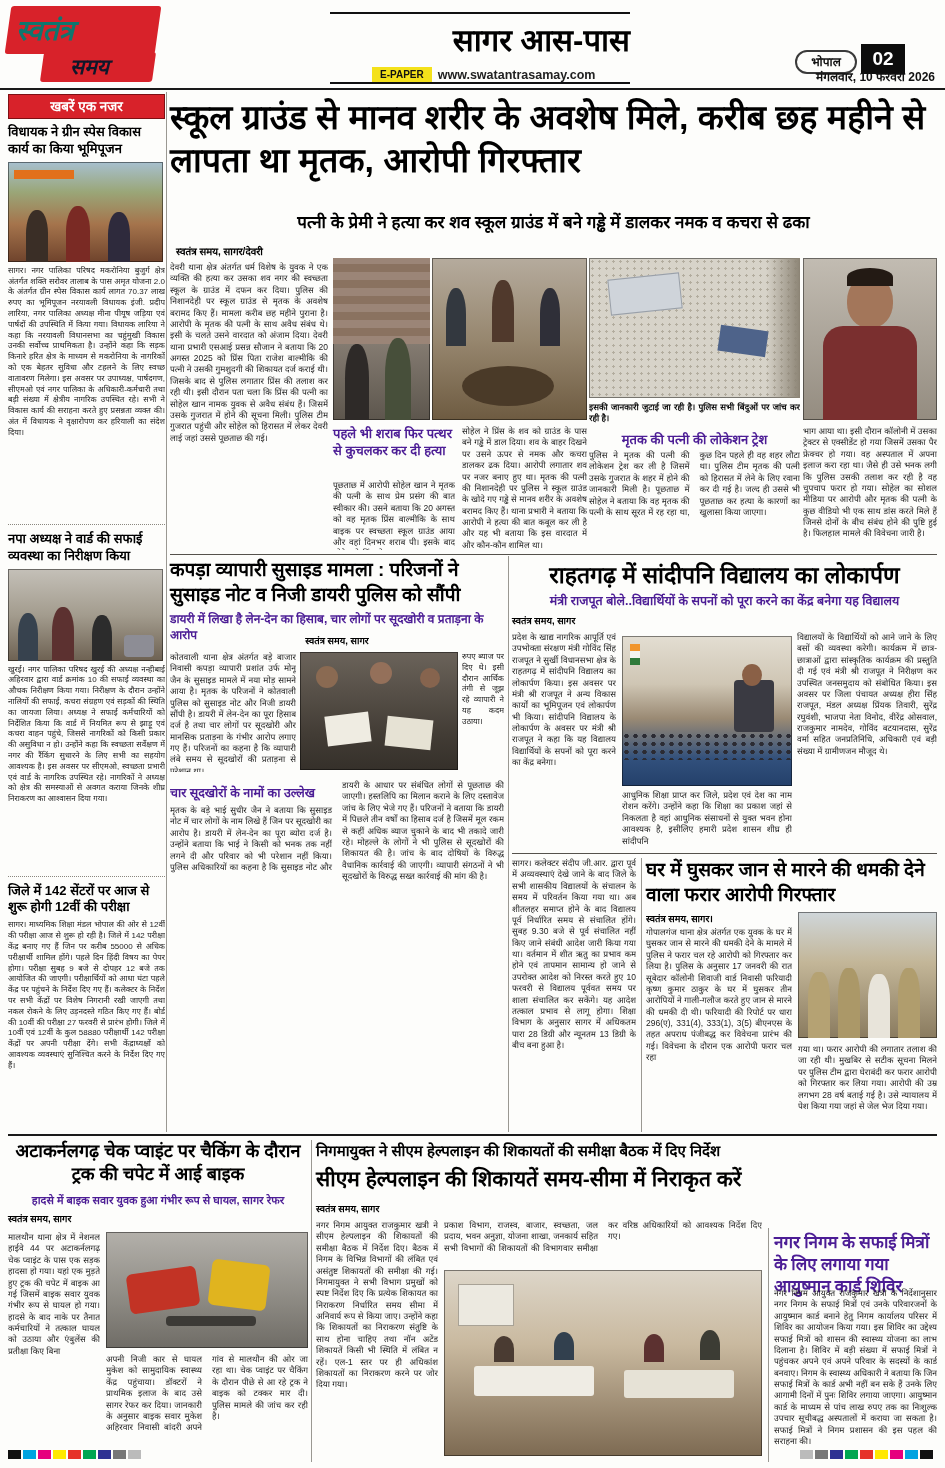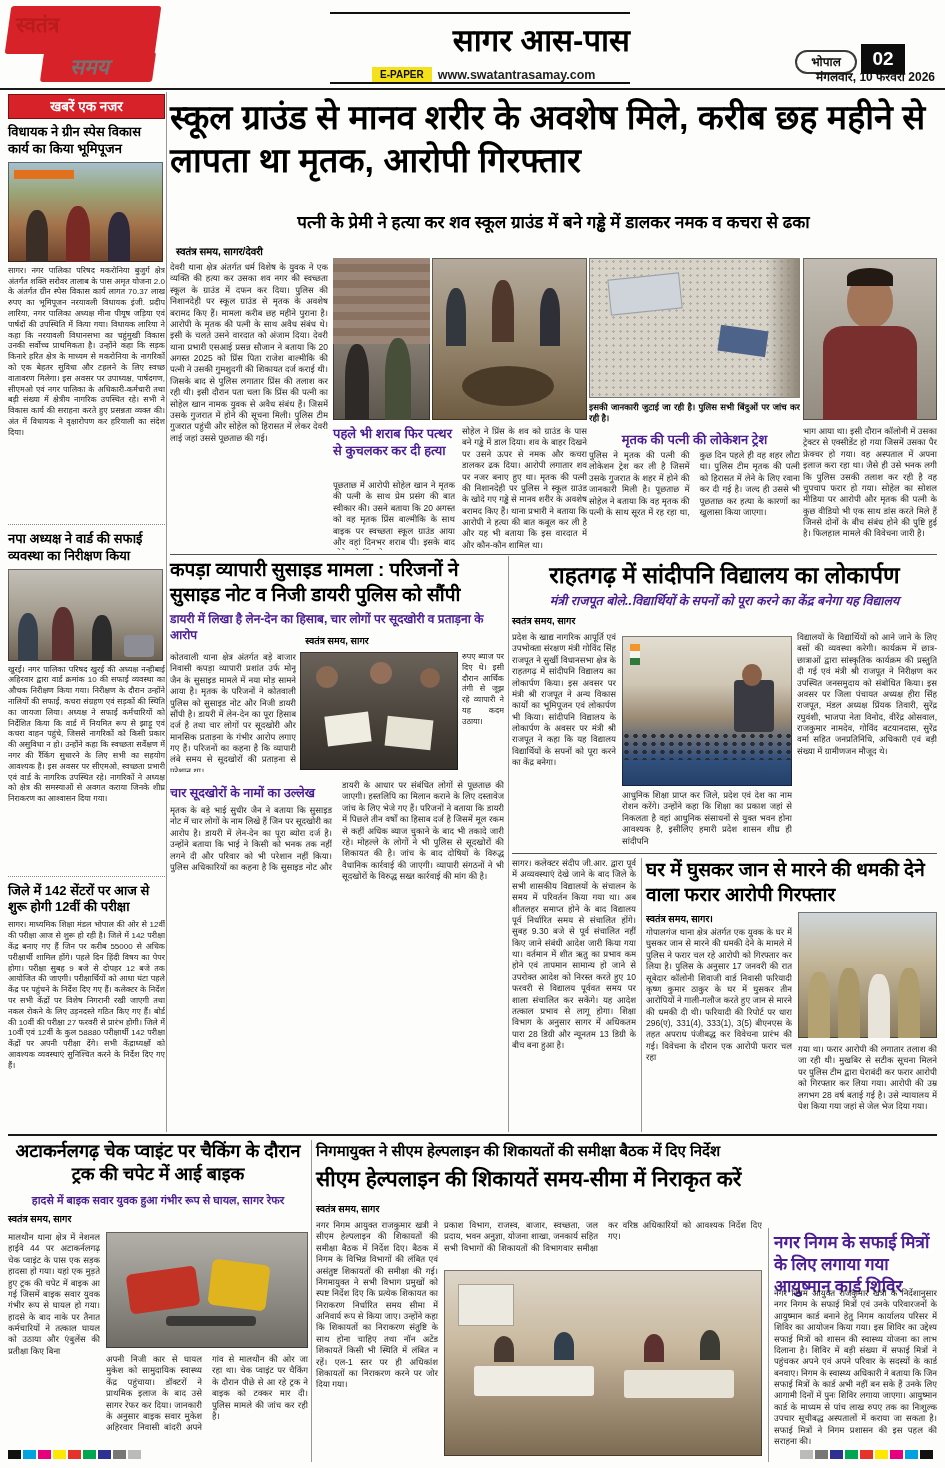--- a/index.html
+++ b/index.html
@@ -24,22 +24,22 @@
   .regbar b{display:block;width:13px;height:9px;}
 </style>
 </head>
 <body>
 
 <div class="page">
 
   <div class="abs" style="left:8px;top:6px;width:152px;height:78px;">
     <div class="red" style="position:absolute;left:0;top:0;width:150px;height:48px;transform:skew(-8deg);border-radius:3px;"></div>
     <div class="red" style="position:absolute;left:34px;top:46px;width:112px;height:30px;transform:skew(-8deg);border-radius:3px;"></div>
-    <div class="abs" style="left:8px;top:4px;width:140px;font-weight:800;font-size:21px;color:#b91c1c;z-index:2;">स्वतंत्र</div>
-    <div class="abs" style="left:62px;top:46px;width:80px;font-style:italic;font-weight:800;font-size:21px;color:#737373;z-index:2;">समय</div>
+    <div class="abs" style="left:8px;top:4px;width:140px;font-style:italic;font-weight:800;font-size:28px;color:#0f766e;z-index:2;">स्वतंत्र</div>
+    <div class="abs" style="left:62px;top:46px;width:80px;font-style:italic;font-weight:800;font-size:21px;color:#0f172a;z-index:2;">समय</div>
   </div>
 
   <div class="abs" style="left:330px;top:12px;width:300px;text-align:right;border-top:2px solid #111;border-bottom:2px solid #111;padding:4px 0 22px;">
     <span class="hl" style="font-size:31px;">सागर आस-पास</span>
   </div>
 
   <div class="abs" style="left:795px;top:50px;width:58px;height:20px;border:2px solid #3a3a3a;border-radius:12px;text-align:center;font-weight:800;font-size:12px;line-height:20px;">भोपाल</div>
   <div class="abs" style="left:861px;top:44px;width:44px;height:30px;background:#0d0d0d;color:#fff;text-align:center;font-weight:800;font-size:19px;line-height:30px;">02</div>
 
   <div class="abs" style="left:372px;top:66px;height:17px;display:flex;align-items:center;gap:6px;">
@@ -144,21 +144,21 @@
     <div class="two-col" style="position:absolute;left:0;top:222px;width:334px;height:352px;overflow:hidden;">
       <h4 class="subhead" style="margin:4px 0;font-size:12.5px;">चार सूदखोरों के नामों का उल्लेख</h4>
       <p class="body" style="margin:0;">मृतक के बड़े भाई सुधीर जैन ने बताया कि सुसाइड नोट में चार लोगों के नाम लिखे हैं जिन पर सूदखोरी का आरोप है। डायरी में लेन-देन का पूरा ब्योरा दर्ज है। उन्होंने बताया कि भाई ने किसी को भनक तक नहीं लगने दी और परिवार को भी परेशान नहीं किया। पुलिस अधिकारियों का कहना है कि सुसाइड नोट और डायरी के आधार पर संबंधित लोगों से पूछताछ की जाएगी। हस्तलिपि का मिलान कराने के लिए दस्तावेज जांच के लिए भेजे गए हैं। परिजनों ने बताया कि डायरी में पिछले तीन वर्षों का हिसाब दर्ज है जिसमें मूल रकम से कहीं अधिक ब्याज चुकाने के बाद भी तकादे जारी रहे। मोहल्ले के लोगों ने भी पुलिस से सूदखोरों की शिकायत की है। जांच के बाद दोषियों के विरुद्ध वैधानिक कार्रवाई की जाएगी। व्यापारी संगठनों ने भी सूदखोरों के विरुद्ध सख्त कार्रवाई की मांग की है।</p>
     </div>
   </div>
 
   <div class="vline" style="left:508px;top:556px;height:576px;"></div>
 
   <div class="abs" style="left:512px;top:558px;width:425px;height:292px;">
     <div class="hl" style="position:absolute;left:0;top:0;width:425px;text-align:center;font-size:23px;">राहतगढ़ में सांदीपनि विद्यालय का लोकार्पण</div>
-    <div class="subhead" style="position:absolute;left:0;top:34px;width:425px;text-align:center;font-size:12.5px;font-style:italic;">मंत्री राजपूत बोले..विद्यार्थियों के सपनों को पूरा करने का केंद्र बनेगा यह विद्यालय</div>
+    <div class="subhead" style="position:absolute;left:0;top:34px;width:425px;text-align:center;font-size:12.5px;">मंत्री राजपूत बोले..विद्यार्थियों के सपनों को पूरा करने का केंद्र बनेगा यह विद्यालय</div>
     <div class="byline" style="position:absolute;left:0;top:56px;font-size:9.5px;">स्वतंत्र समय, सागर</div>
 
     <div class="body clip" style="position:absolute;left:0;top:74px;width:104px;height:214px;">प्रदेश के खाद्य नागरिक आपूर्ति एवं उपभोक्ता संरक्षण मंत्री गोविंद सिंह राजपूत ने सुर्खी विधानसभा क्षेत्र के राहतगढ़ में सांदीपनि विद्यालय का लोकार्पण किया। इस अवसर पर मंत्री श्री राजपूत ने अन्य विकास कार्यों का भूमिपूजन एवं लोकार्पण भी किया। सांदीपनि विद्यालय के लोकार्पण के अवसर पर मंत्री श्री राजपूत ने कहा कि यह विद्यालय विद्यार्थियों के सपनों को पूरा करने का केंद्र बनेगा।</div>
     <div class="ph" style="left:110px;top:78px;width:170px;height:150px;background:linear-gradient(180deg,#e3ded2 0%,#cfc6b4 32%,#9a8a74 55%,#31507c 82%,#24406a 100%);">
       <i style="left:8px;top:8px;width:10px;height:7px;background:#f1952c;"></i>
       <i style="left:8px;top:15px;width:10px;height:7px;background:#f4f4f0;"></i>
       <i style="left:8px;top:22px;width:10px;height:7px;background:#2f7a3a;"></i>
       <i style="left:112px;top:44px;width:40px;height:52px;background:#3a3a42;border-radius:4px;"></i>
       <i style="left:120px;top:28px;width:20px;height:22px;background:#8a6046;border-radius:50%;"></i>
       <i style="left:0;top:96px;width:170px;height:28px;background-image:radial-gradient(#2b2b33 2px,transparent 2.4px);background-size:9px 8px;"></i>

